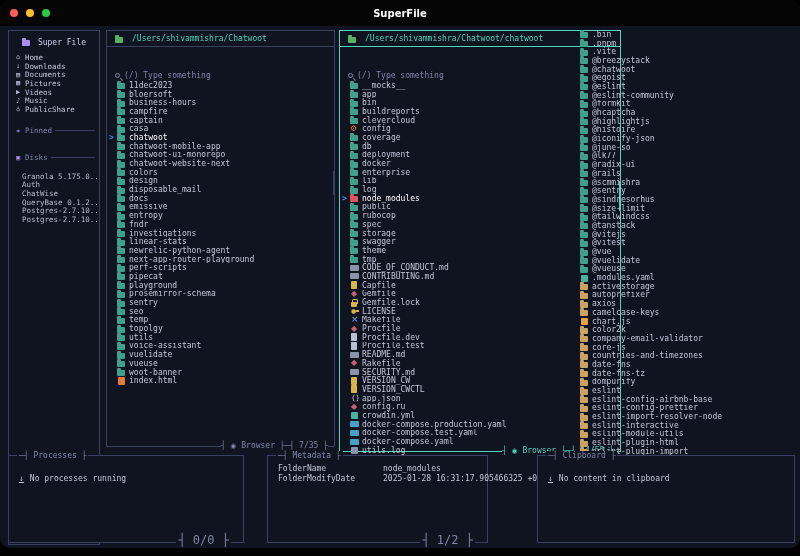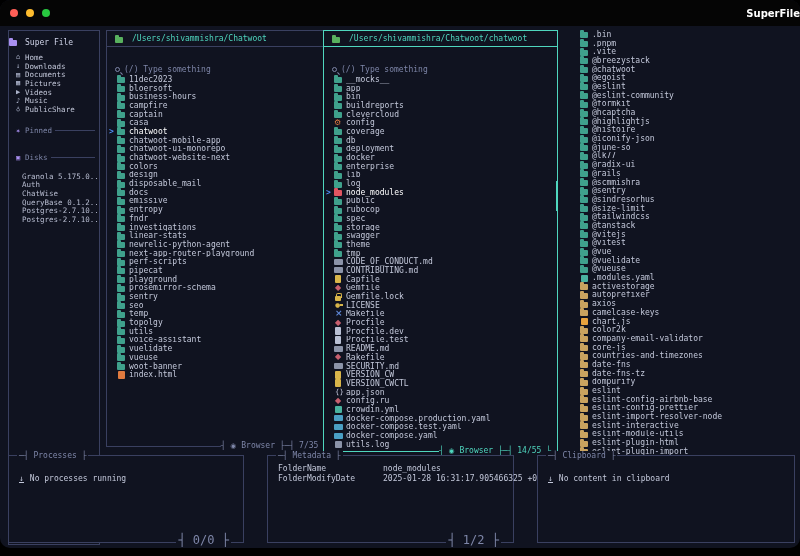--- a/index.html
+++ b/index.html
@@ -6,45 +6,45 @@
     --bg:#101320; --titlebar:#050505; --border:#3a4060; --accent:#4fd6be;
     --text:#c3c8da; --dim:#7e86a8; --white:#ffffff; --folder:#3fa18c;
     --folderred:#e05561; --foldertan:#c9a35f; --purple:#a98ff0; --cursorblue:#4f8ff7;
     --orange:#e07a3f; --yellow:#d8b54a; --blue:#5f87d7; --docker:#4a9fc4;
     --gem:#c75f6e; --grayic:#8b93a8; --filelight:#b9c0d4;
   }
   *{margin:0;padding:0;box-sizing:border-box}
   html,body{width:800px;height:556px;background:#000;font-family:"DejaVu Sans Mono",monospace;overflow:hidden}
   .window{position:absolute;top:0;left:0;width:800px;height:548px;background:var(--bg);border-radius:10px;overflow:hidden}
   
-  .titlebar{position:absolute;top:0;left:0;right:0;height:26px;background:var(--titlebar);display:flex;align-items:center;justify-content:flex-end}
+  .titlebar{position:absolute;top:0;left:0;right:0;height:26px;background:var(--titlebar);display:flex;align-items:center;justify-content:center}
   .lights{position:absolute;left:10px;top:9px;display:flex;gap:8px}
   .light{width:8px;height:8px;border-radius:50%}
   .light.r{background:#ff5f57}.light.y{background:#febc2e}.light.g{background:#28c840}
   .wtitle{color:#fff;font-size:10px;font-weight:bold;font-family:"DejaVu Sans",sans-serif}
   
   .panel{position:absolute;border:1px solid var(--border);background:var(--bg)}
   
   .sidebar{left:8px;top:30px;width:92px;height:515px;font-size:7.5px;color:var(--text)}
-  .sb-title{height:22px;display:flex;align-items:center;gap:4px;color:#cfd3e8;font-size:8px}
+  .sb-title{height:22px;display:flex;align-items:center;justify-content:center;gap:4px;color:#cfd3e8;font-size:8px}
   .sb-item{height:8.7px;display:flex;align-items:center;padding-left:5px;gap:3px;white-space:nowrap}
   .sb-glyph{width:8px;flex:none;color:#aab1c8;font-size:7px;text-align:center}
   .sb-sec{display:flex;align-items:center;gap:3px;padding-left:5px;color:var(--dim);height:10px;white-space:nowrap}
   .sb-sec .line{flex:1;border-top:1px solid var(--border);margin-right:4px}
   .sb-sec .sb-glyph{color:var(--purple)}
   .disk-item{height:8.7px;display:flex;align-items:center;padding-left:13px;white-space:nowrap;overflow:hidden;color:#b8bdd1}
   
   .browser{position:absolute;top:30px;border:1px solid var(--border);background:var(--bg)}
   .browsers .browser:nth-of-type(1){left:106px;width:229px;height:417px}
-  .browsers .browser:nth-of-type(2){left:323px;width:235px;height:422px}
+  .browsers .browser:nth-of-type(2){left:339px;width:282px;height:422px}
   .browser[data-active="true"]{border-color:var(--accent)}
   .pathbar{height:16px;border-bottom:1px solid var(--border);display:flex;align-items:center;padding-left:8px;gap:5px;white-space:nowrap}
   .browser[data-active="true"] .pathbar{border-bottom-color:var(--accent)}
   .pathtext{color:var(--accent);font-size:8px}
-  .searchbar{height:12px;margin-top:16px;display:flex;align-items:center;padding-left:8px;gap:4px;color:var(--dim);font-size:8px}
+  .searchbar{height:12px;margin-top:22px;display:flex;align-items:center;padding-left:8px;gap:4px;color:var(--dim);font-size:8px}
   .mag{width:5px;height:5px;border:1px solid var(--dim);border-radius:50%;position:relative;flex:none}
   .mag::after{content:"";position:absolute;width:3px;height:1px;background:var(--dim);transform:rotate(45deg);left:4px;top:5px}
   .filelist{position:relative}
   .row{height:8.7px;display:flex;align-items:center;padding-left:10px;position:relative;white-space:nowrap;overflow:hidden}
   .cur{position:absolute;left:2px;color:var(--cursorblue);font-weight:bold;font-size:8px}
   .fname{color:var(--text);font-size:8px}
   .row[data-sel="true"] .fname{color:var(--white)}
   
   .ic{display:inline-block;width:9px;height:8px;position:relative;margin-right:3px;flex:none;font-family:"DejaVu Sans",sans-serif}
   .ic[data-k^="folder"]::after{content:"";position:absolute;left:0;top:2px;width:8px;height:6px;border-radius:1px;background:var(--folder)}
@@ -79,21 +79,21 @@
   .eye{font-family:"DejaVu Sans",sans-serif;font-size:7px}
   .scrollthumb{position:absolute;width:2px;background:var(--accent);right:-1px}
   .browsers .browser:nth-of-type(1) .scrollthumb{top:140px;height:24px;background:var(--border)}
   .browsers .browser:nth-of-type(2) .scrollthumb{top:150px;height:30px}
   
   .preview{position:absolute;left:578px;top:30px;width:218px;height:428px;overflow:hidden}
   .preview .row{padding-left:2px}
   
   .bp{position:absolute;top:455px;height:88px;border:1px solid var(--border);background:var(--bg)}
   .bp-processes{left:8px;width:236px}
-  .bp-metadata{left:267px;width:247px}
+  .bp-metadata{left:267px;width:221px}
   .bp-clipboard{left:537px;width:258px}
   .bp-title{position:absolute;top:-5px;left:8px;background:var(--bg);padding:0 2px;font-size:8px;color:var(--dim);white-space:nowrap}
   .bp-title::before{content:"─┤ "}
   .bp-title::after{content:" ├"}
   .bp-count{position:absolute;bottom:-5px;right:12px;background:var(--bg);padding:0 2px;font-size:12px;color:var(--dim)}
   .bp-count::before{content:"┤ "}
   .bp-count::after{content:" ├"}
   .empty-msg{margin:18px 0 0 10px;display:flex;align-items:center;gap:6px;color:var(--text);font-size:8px}
   .dl-glyph{color:var(--text);border-bottom:1px solid var(--text);line-height:7px;font-size:8px}
   .meta-rows{margin:8px 12px 0 10px}

